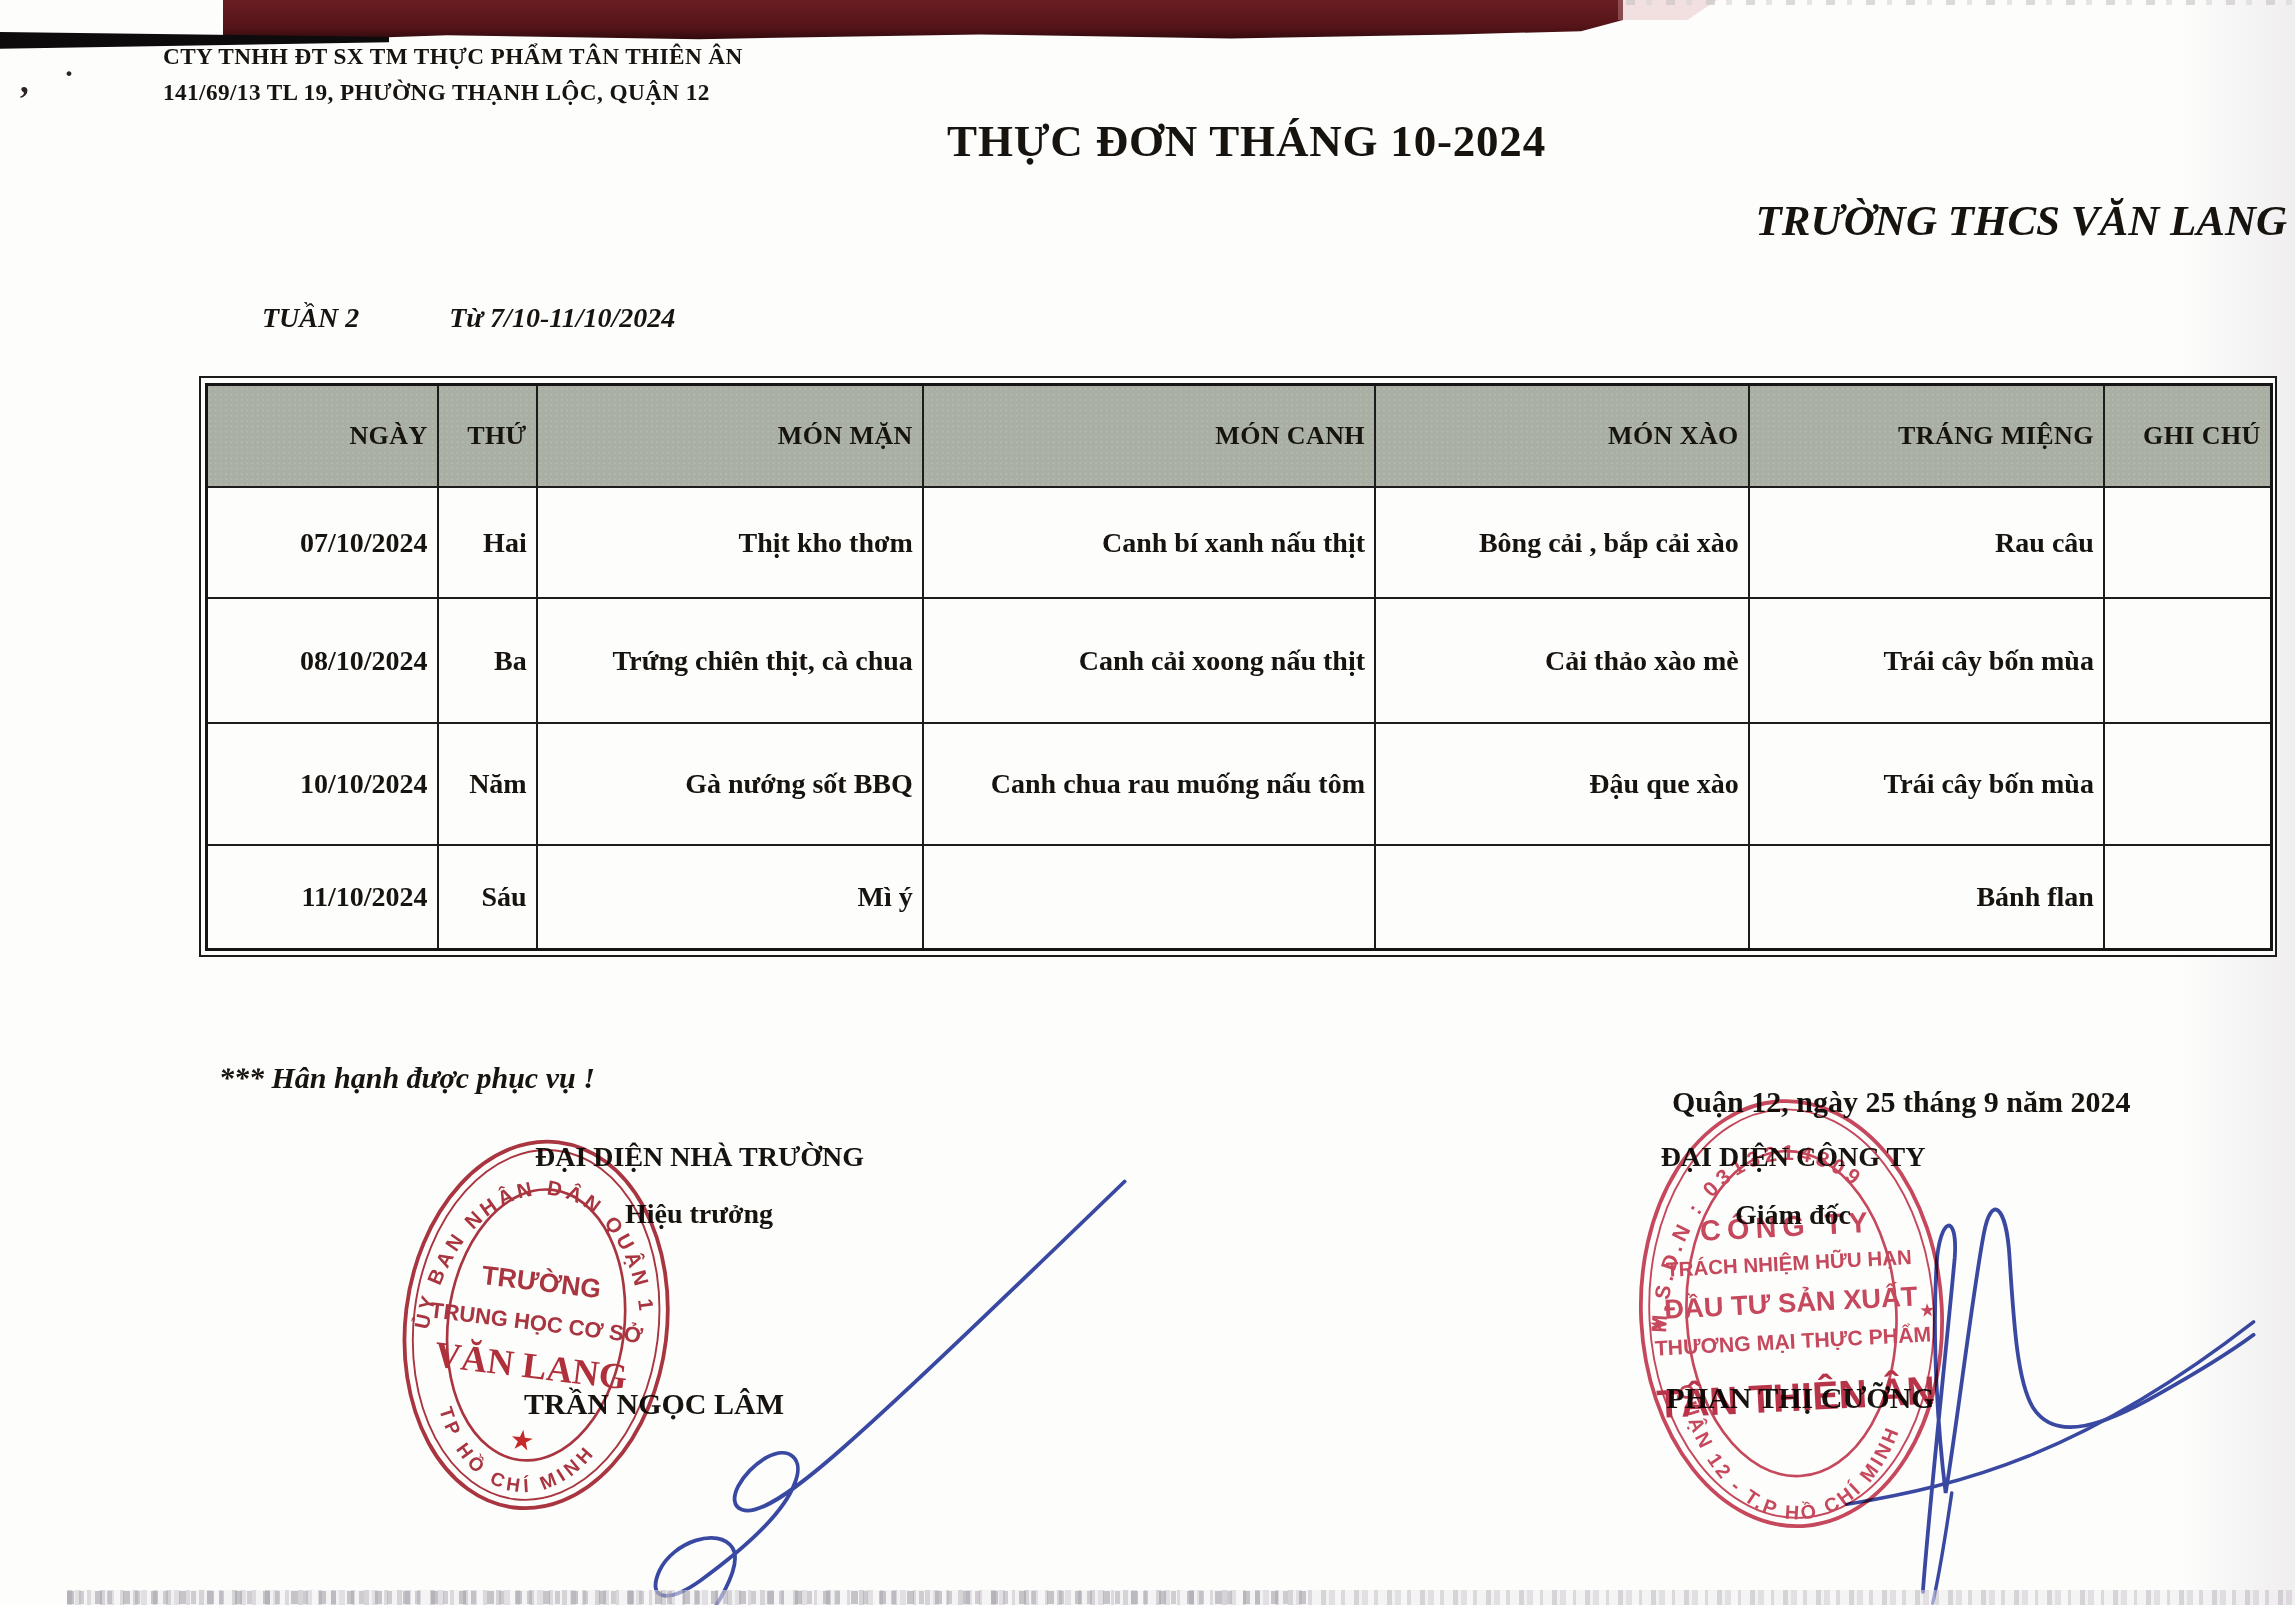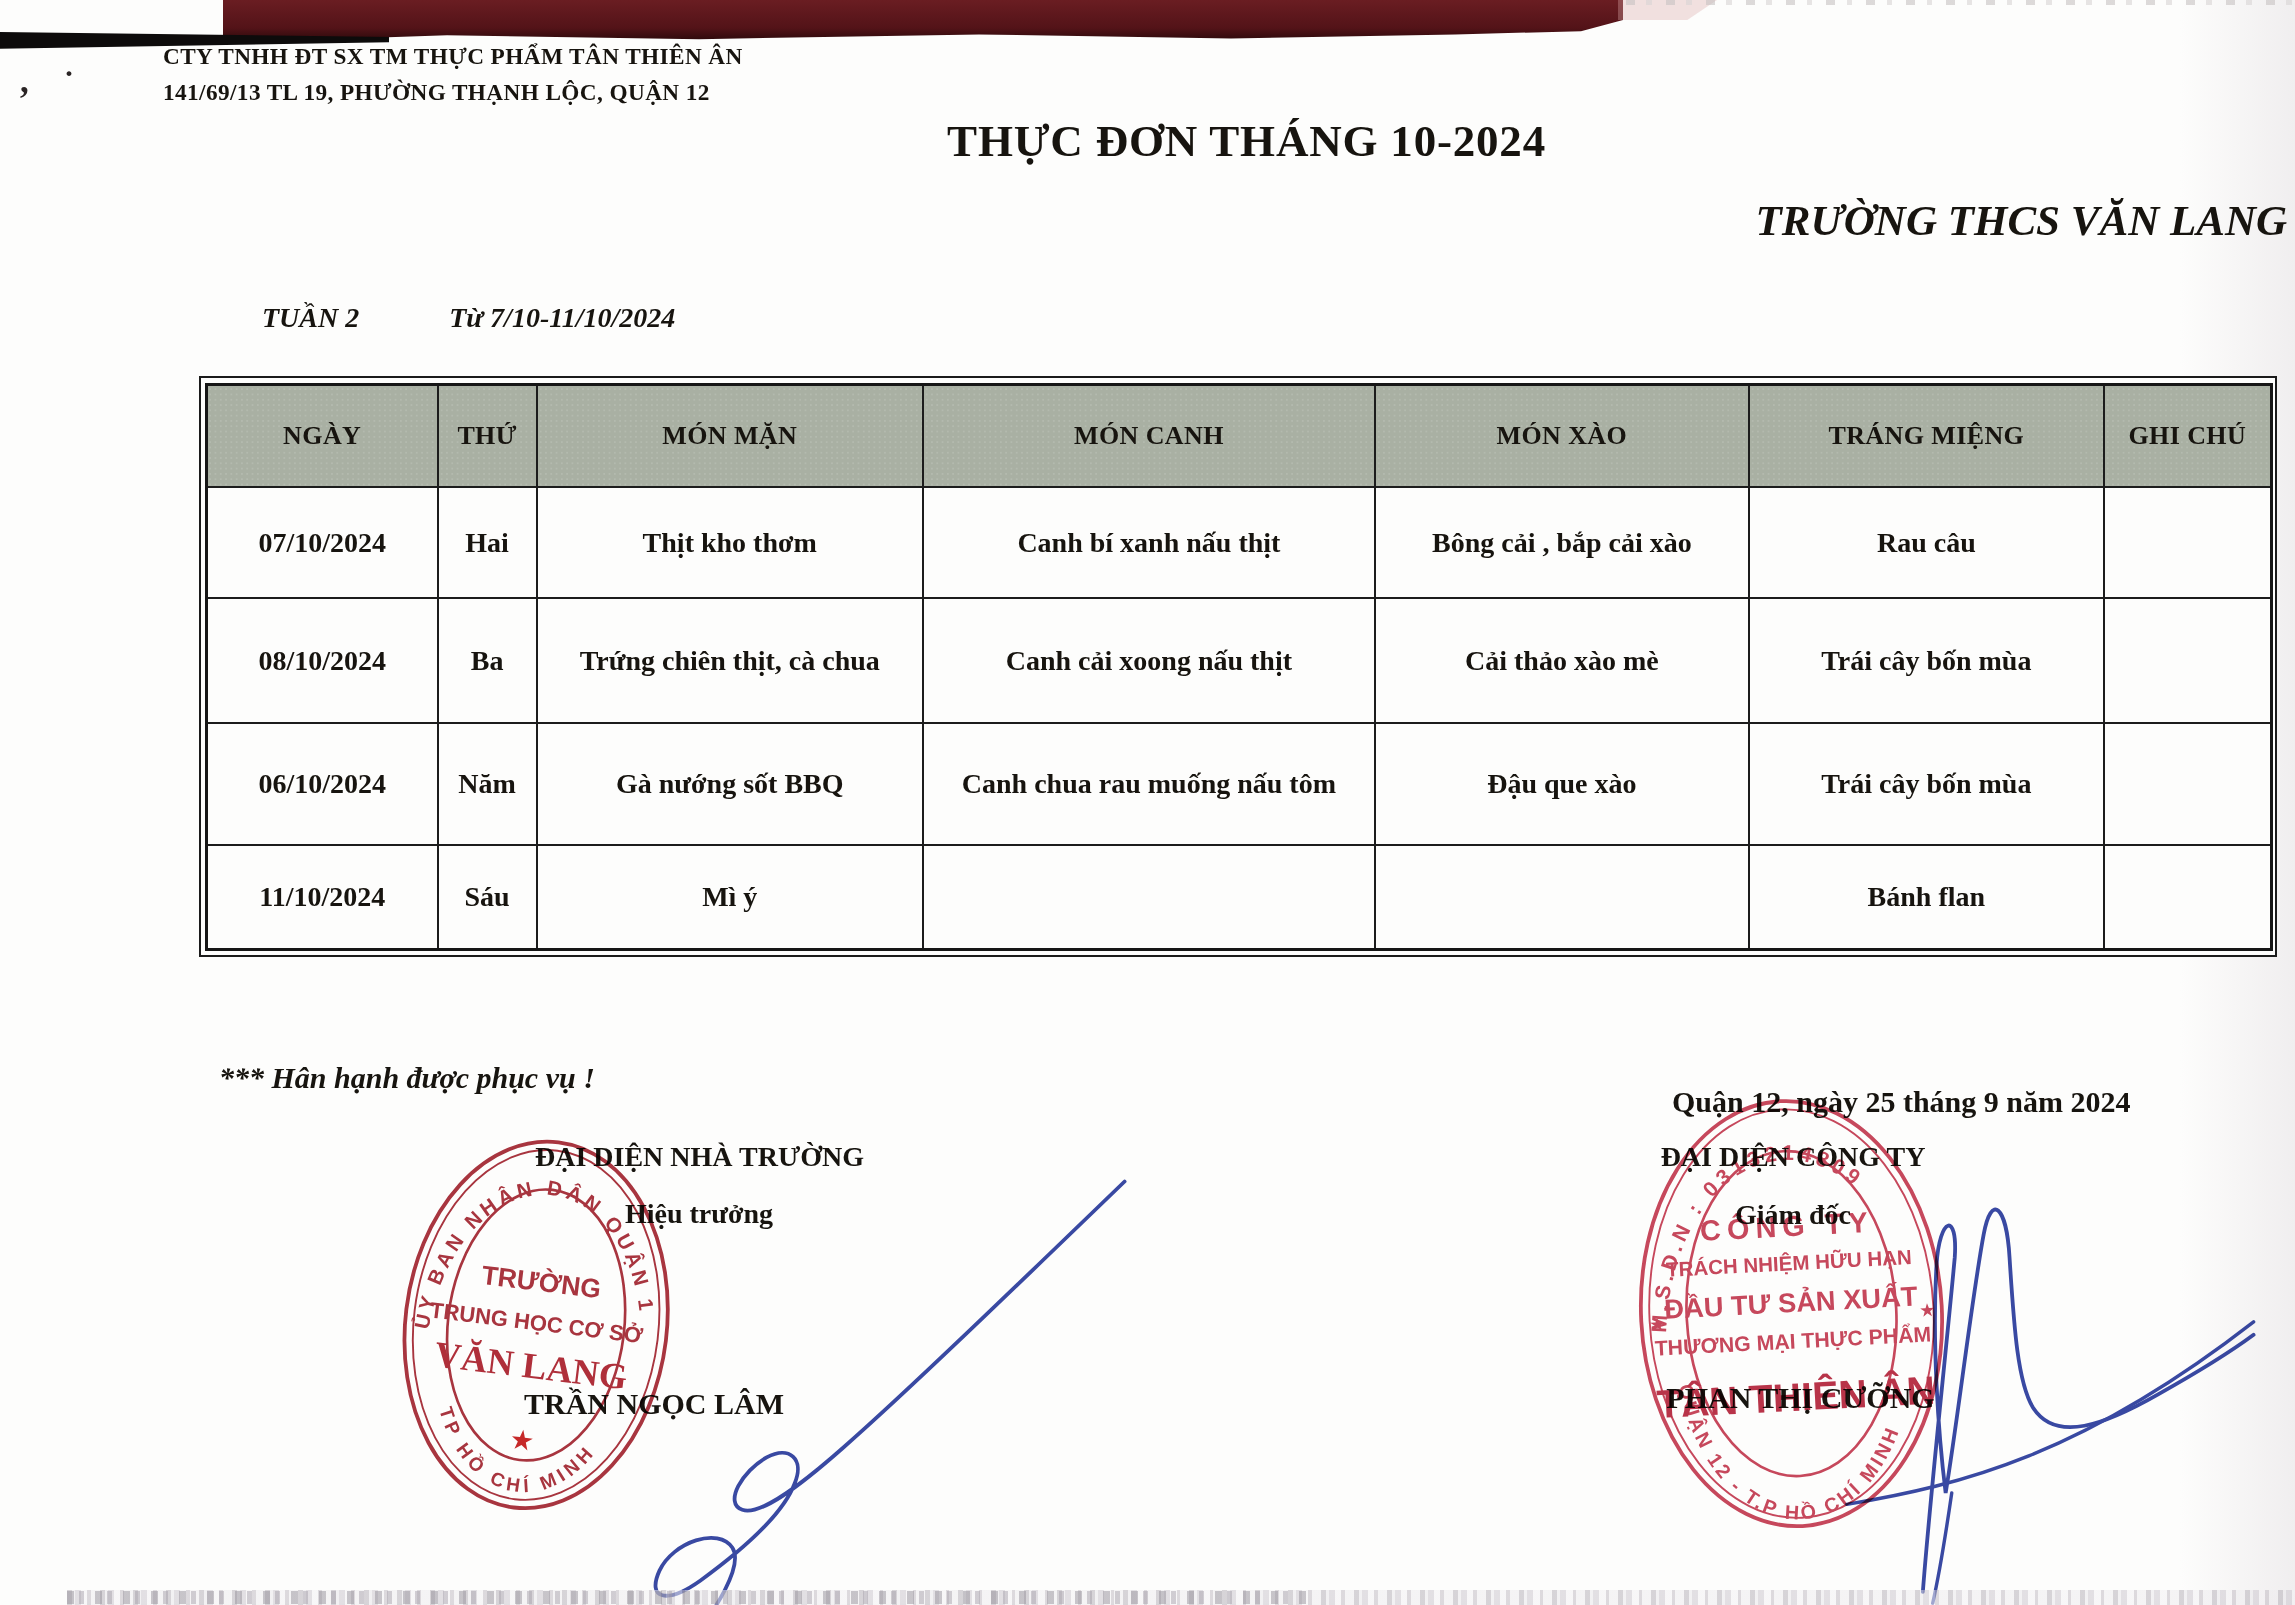--- a/index.html
+++ b/index.html
@@ -27,21 +27,21 @@
   .doc-title{left:912px;top:115px;width:669px;text-align:center;font-weight:bold;
     font-size:45px;letter-spacing:0.8px;white-space:nowrap;}
   .school-name{left:1565px;top:196px;width:722px;text-align:right;font-weight:bold;
     font-style:italic;font-size:43px;white-space:nowrap;padding-right:6px;}
   .week-line{left:262px;top:302px;font-weight:bold;font-style:italic;font-size:28px;white-space:nowrap;}
   .week-line .gap{display:inline-block;width:90px;}
   
   .table-outer{left:199px;top:376px;width:2078px;border:2.3px solid #1b1b1b;
     padding:5.3px 2.3px 3.8px 3.8px;box-sizing:border-box;background:#fdfdfc;}
   table.menu{width:100%;border-collapse:collapse;border:3px solid #161616;table-layout:fixed;}
-  table.menu th,table.menu td{border:2.3px solid #1c1c1c;text-align:center;vertical-align:middle;
+  table.menu th,table.menu td{border:2.3px solid #1c1c1c;text-align:right;vertical-align:middle;
     padding:3px 9px;font-weight:bold;line-height:1.22;overflow:hidden;}
   table.menu th{height:94px;background:#a9b0a3;font-size:26px;letter-spacing:0.4px;
     background-image:radial-gradient(rgba(255,255,255,.12) 0.8px,transparent 0.8px);background-size:5.3px 5.3px;}
   table.menu td{font-size:28px;margin-top:16px;}
   tr.r1 td{height:103px;} tr.r2 td{height:117px;} tr.r3 td{height:112px;}
   tr.r4 td{height:114px;} tr.r5 td{height:96px;}
   
   .footnote{left:219px;top:1061px;font-weight:bold;font-style:italic;font-size:30px;white-space:nowrap;text-align:right;}
   .date-line{left:1672px;top:1085px;font-weight:bold;font-size:30px;white-space:nowrap;}
   .sig-title-left{left:479px;top:1141px;width:441px;text-align:center;font-weight:bold;font-size:28px;white-space:nowrap;}
@@ -119,21 +119,21 @@
       <tr class="r2">
         <td>08/10/2024</td>
         <td>Ba</td>
         <td>Trứng chiên thịt, cà chua</td>
         <td>Canh cải xoong nấu thịt</td>
         <td>Cải thảo xào mè</td>
         <td>Trái cây bốn mùa</td>
         <td></td>
       </tr>
       <tr class="r4">
-        <td>06/10/2024</td>
+        <td>10/10/2024</td>
         <td>Năm</td>
         <td>Gà nướng sốt BBQ</td>
         <td>Canh chua rau muống nấu tôm</td>
         <td>Đậu que xào</td>
         <td>Trái cây bốn mùa</td>
         <td></td>
       </tr>
       <tr class="r5">
         <td>11/10/2024</td>
         <td>Sáu</td>

